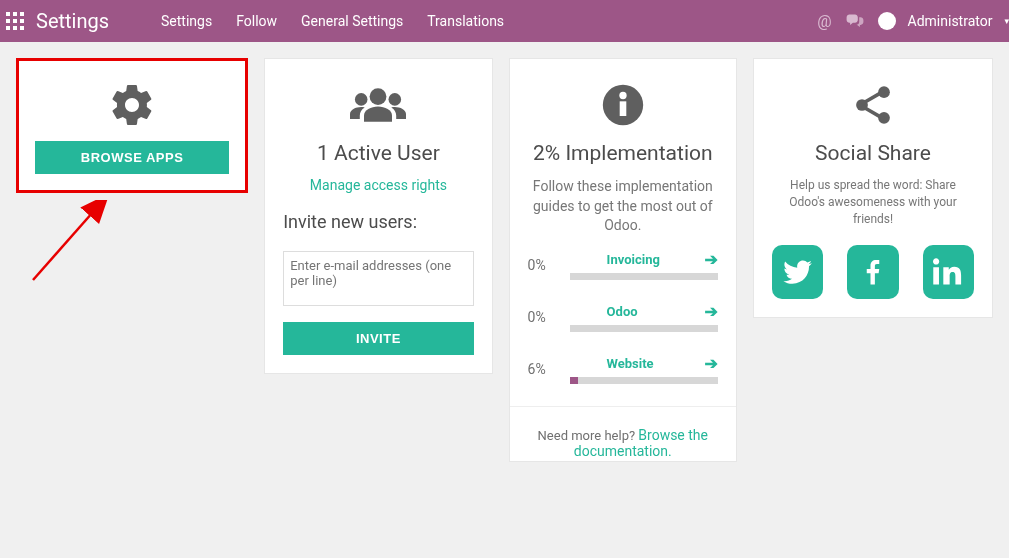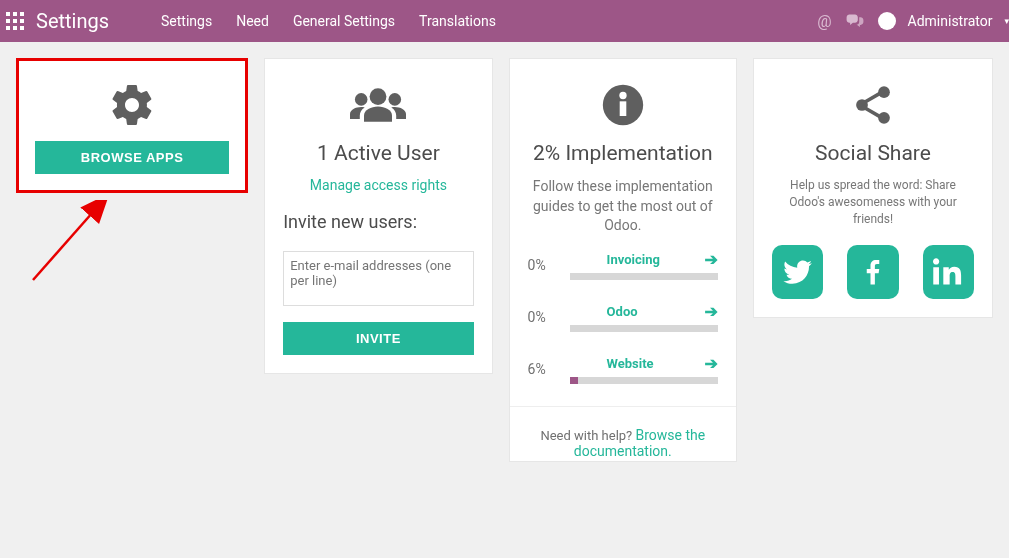--- a/index.html
+++ b/index.html
@@ -228,21 +228,21 @@
         <rect x="7" y="7" width="4" height="4"></rect>
         <rect x="14" y="7" width="4" height="4"></rect>
         <rect x="0" y="14" width="4" height="4"></rect>
         <rect x="7" y="14" width="4" height="4"></rect>
         <rect x="14" y="14" width="4" height="4"></rect>
       </svg>
   </span>
   <div class="header-title">Settings</div>
   <div class="header-nav">
     <a>Settings</a>
-    <a>Need</a>
+    <a>Follow</a>
     <a>General Settings</a>
     <a>Translations</a>
   </div>
   <div class="header-right">
     <span style="cursor:pointer;">@</span>
     <span style="cursor:pointer;">
       <svg width="18" height="14" viewBox="0 0 24 20" fill="#d9b9d0">
           <path d="M4 2c-2 0-4 1.8-4 4v4c0 2.2 2 4 4 4h1v3l4-3h3c2 0 4-1.8 4-4V6c0-2.2-2-4-4-4H4z"></path>
           <path d="M18 6h2c2 0 4 1.8 4 4v3c0 2.2-2 4-4 4h-1v3l-4-3h-1c0-.4 0 0 0 0 2.5 0 4-2 4-4V6z" opacity="0.8"></path>
         </svg>
@@ -328,21 +328,21 @@
           <a class="link">Website</a>
           <span class="arrow">➔</span>
         </div>
         <div class="bar">
             <div class="fill" style="width:6%"></div>
           </div>
       </div>
     </div>
 
     <div class="card-impl-footer">
-      <span>Need with help? </span><a class="link">Browse the documentation.</a>
+      <span>Need more help? </span><a class="link">Browse the documentation.</a>
     </div>
   </div>
 
   <div class="card card-share">
     <div class="card-icon">
       <svg width="44" height="44" viewBox="0 0 24 24">
           <circle cx="18" cy="5" r="3.2"></circle>
           <circle cx="6" cy="12" r="3.2"></circle>
           <circle cx="18" cy="19" r="3.2"></circle>
           <rect x="6" y="10.3" width="14" height="2" transform="rotate(-30 6 11.3)"></rect>

